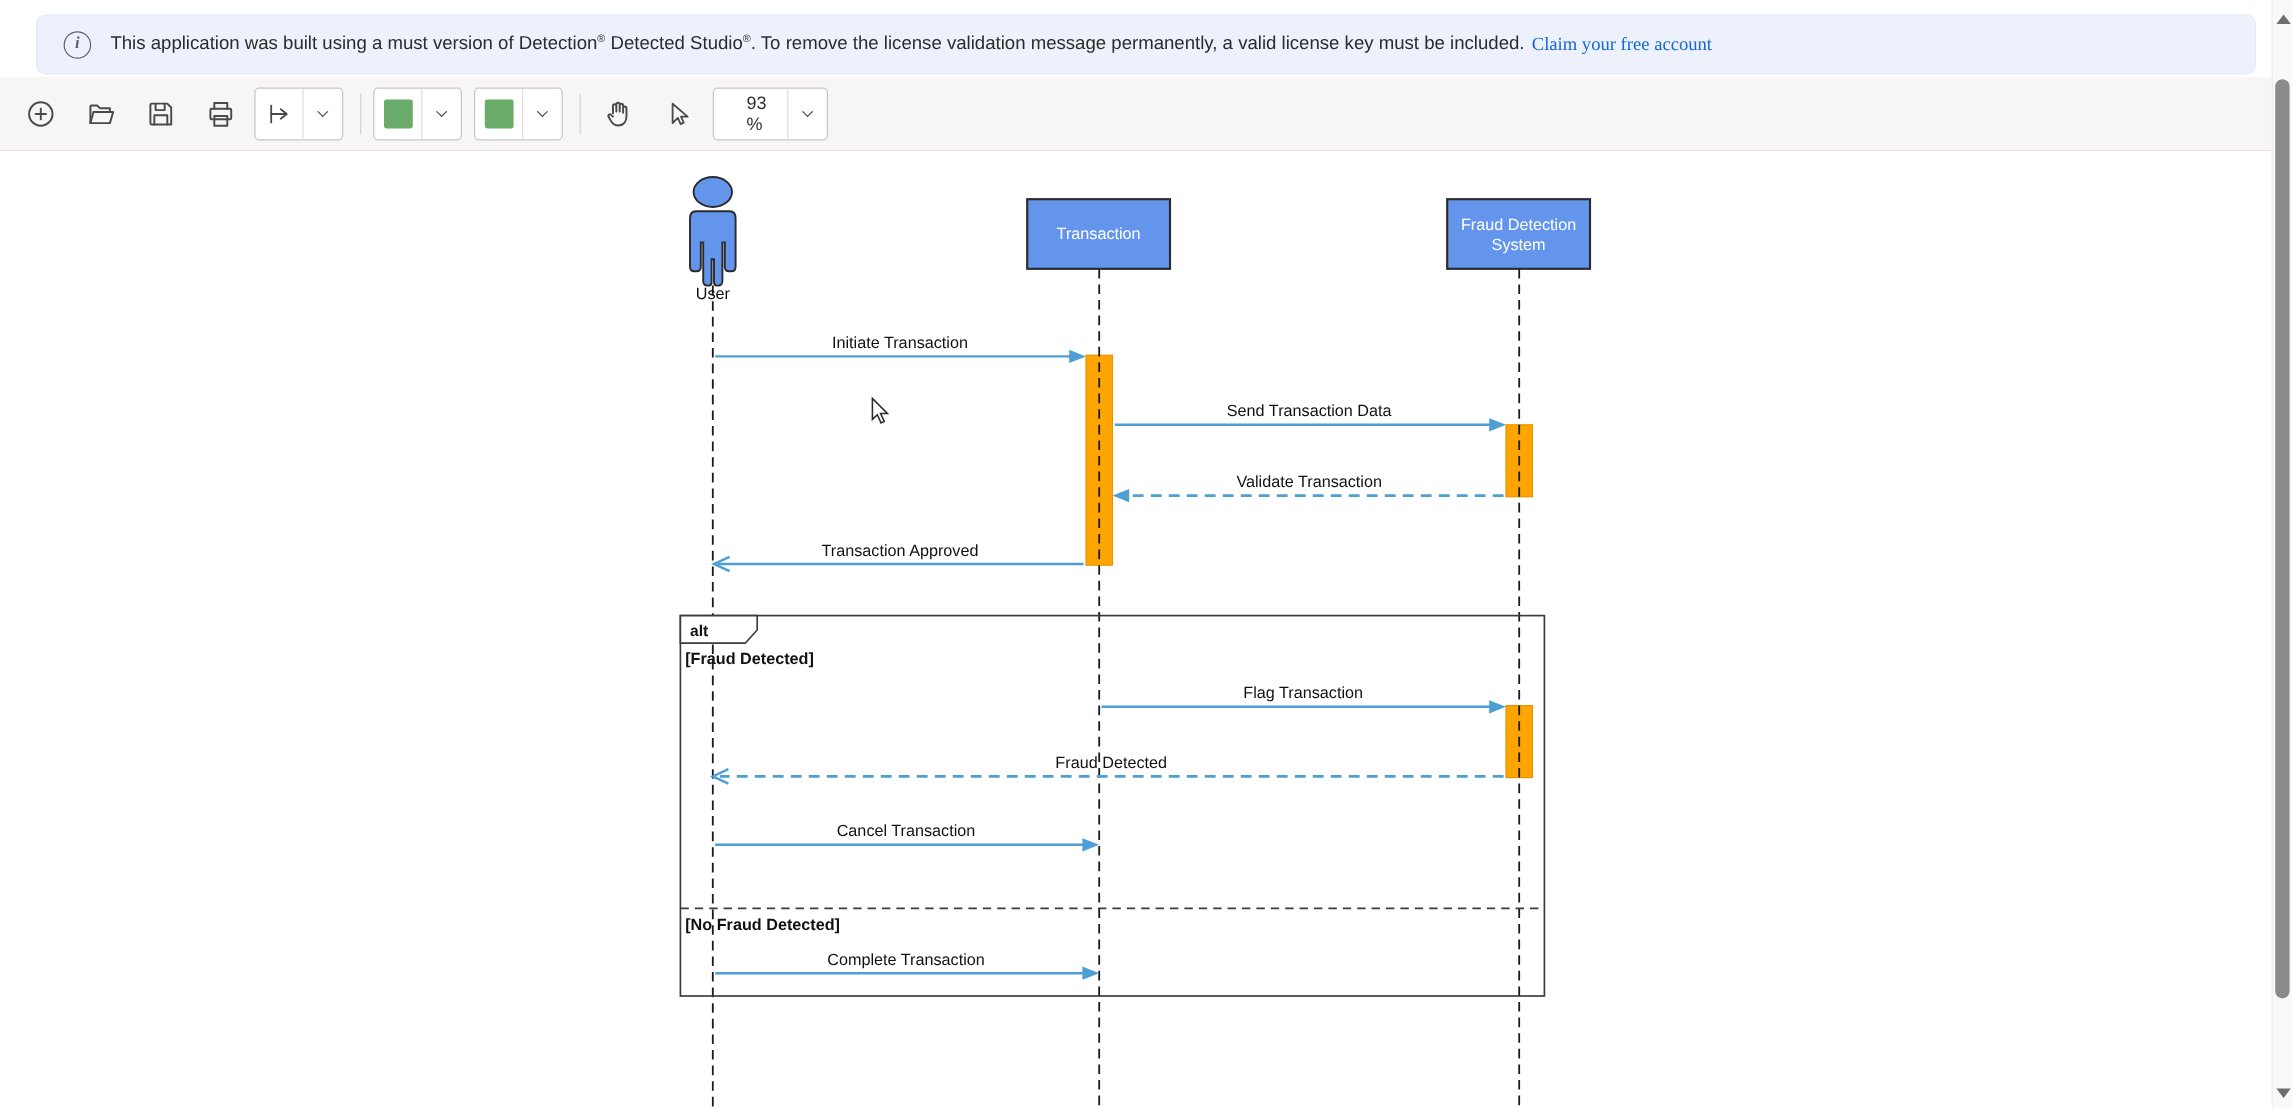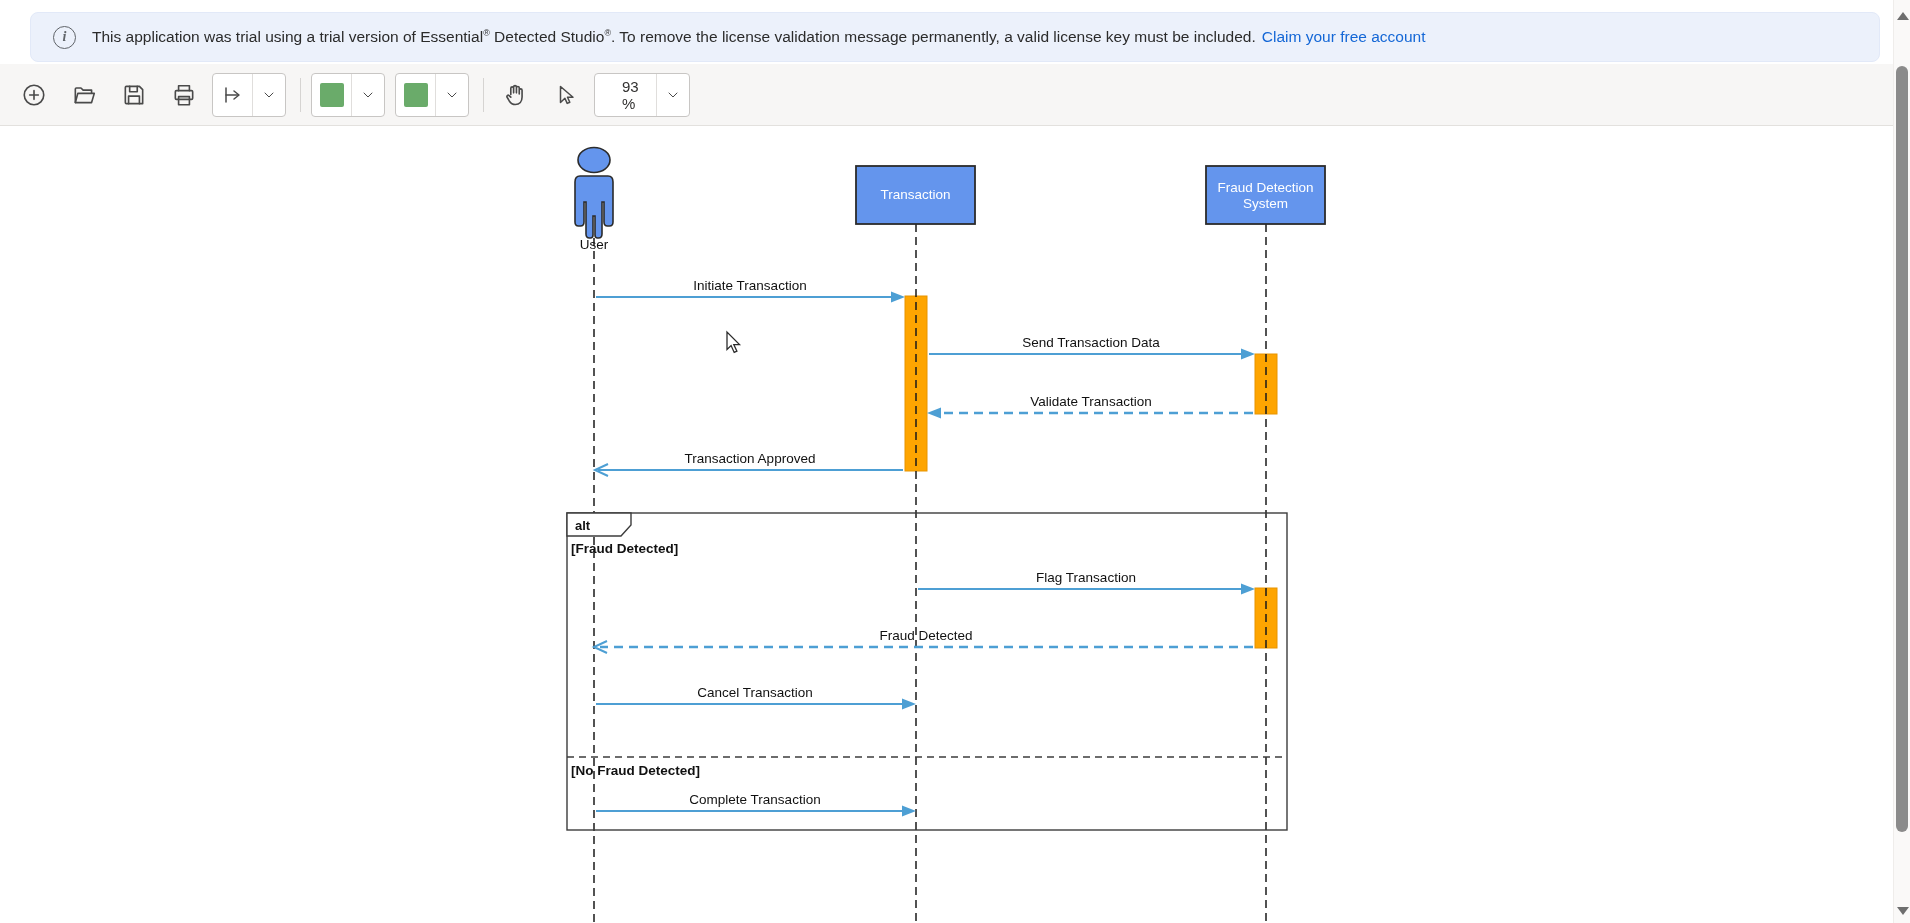--- a/index.html
+++ b/index.html
@@ -6,21 +6,21 @@
   html,body { width:1910px; height:923px; overflow:hidden;
     font-family:"Liberation Sans", sans-serif; background:#ffffff; }
 
   
   .banner-strip { position:absolute; left:0; top:0; width:1910px; height:64px; background:#ffffff; }
   .banner { position:absolute; left:30px; top:12px; width:1850px; height:50px;
     background:#ECF1FB; border:1px solid #E2E9F8; border-radius:8px;
     display:flex; align-items:center; padding:0 22px; }
   .banner-text { font-size:15.5px; color:#2b2b2b; white-space:nowrap; }
   .banner-text sup { font-size:9px; }
-  .banner-link { color:#1467D6; text-decoration:none; cursor:pointer; margin-left:6px; }
+  .banner-link { color:#1467D6; text-decoration:none; cursor:pointer; margin-left:6px;font-family:Liberation Serif, serif; }
   .info-icon { width:23px; height:23px; border:1.8px solid #5f6368; border-radius:50%;
     color:#5f6368; font-size:14px; display:flex; align-items:center; justify-content:center;
     margin-right:16px; flex:0 0 auto; font-family:"Liberation Serif", serif; font-style:italic; font-weight:bold;}
 
   
   .toolbar { position:absolute; left:0; top:64px; width:1910px; height:62px;
     background:#F7F6F5; border-bottom:1px solid #E3E1DE;
     display:flex; align-items:center; padding-left:12px; }
   .tb-btn { width:44px; height:44px; display:flex; align-items:center; justify-content:center;
     border-radius:4px; cursor:pointer; flex:0 0 auto; margin-right:6px; }
@@ -53,21 +53,21 @@
     border-left:6px solid transparent; border-right:6px solid transparent; border-top:8px solid #6e6e6e; cursor:pointer; }
   .vscroll .thumb { position:absolute; left:2px; top:66px; width:12px; height:766px;
     background:#8B8B8B; border-radius:7px; cursor:pointer; }
 </style>
 </head>
 <body>
 
 <div class="banner-strip">
   <div class="banner">
     <div class="info-icon">i</div>
-    <div class="banner-text"><span>This application was trial using a trial version of </span><span>Essential</span><sup>®</sup><span> Detected Studio</span><sup>®</sup><span>. To remove the license validation message permanently, a valid license key must be included.</span><a class="banner-link">Claim your free account</a></div>
+    <div class="banner-text"><span>This application was built using a must version of </span><span>Detection</span><sup>®</sup><span> Detected Studio</span><sup>®</sup><span>. To remove the license validation message permanently, a valid license key must be included.</span><a class="banner-link">Claim your free account</a></div>
   </div>
 </div>
 
 <div class="toolbar">
   <div class="tb-btn">
     <svg width="26" height="26" viewBox="0 0 24 24">
       <circle cx="12" cy="12" r="9"></circle>
         <path d="M12 8v8M8 12h8"></path>
     </svg>
   </div>

